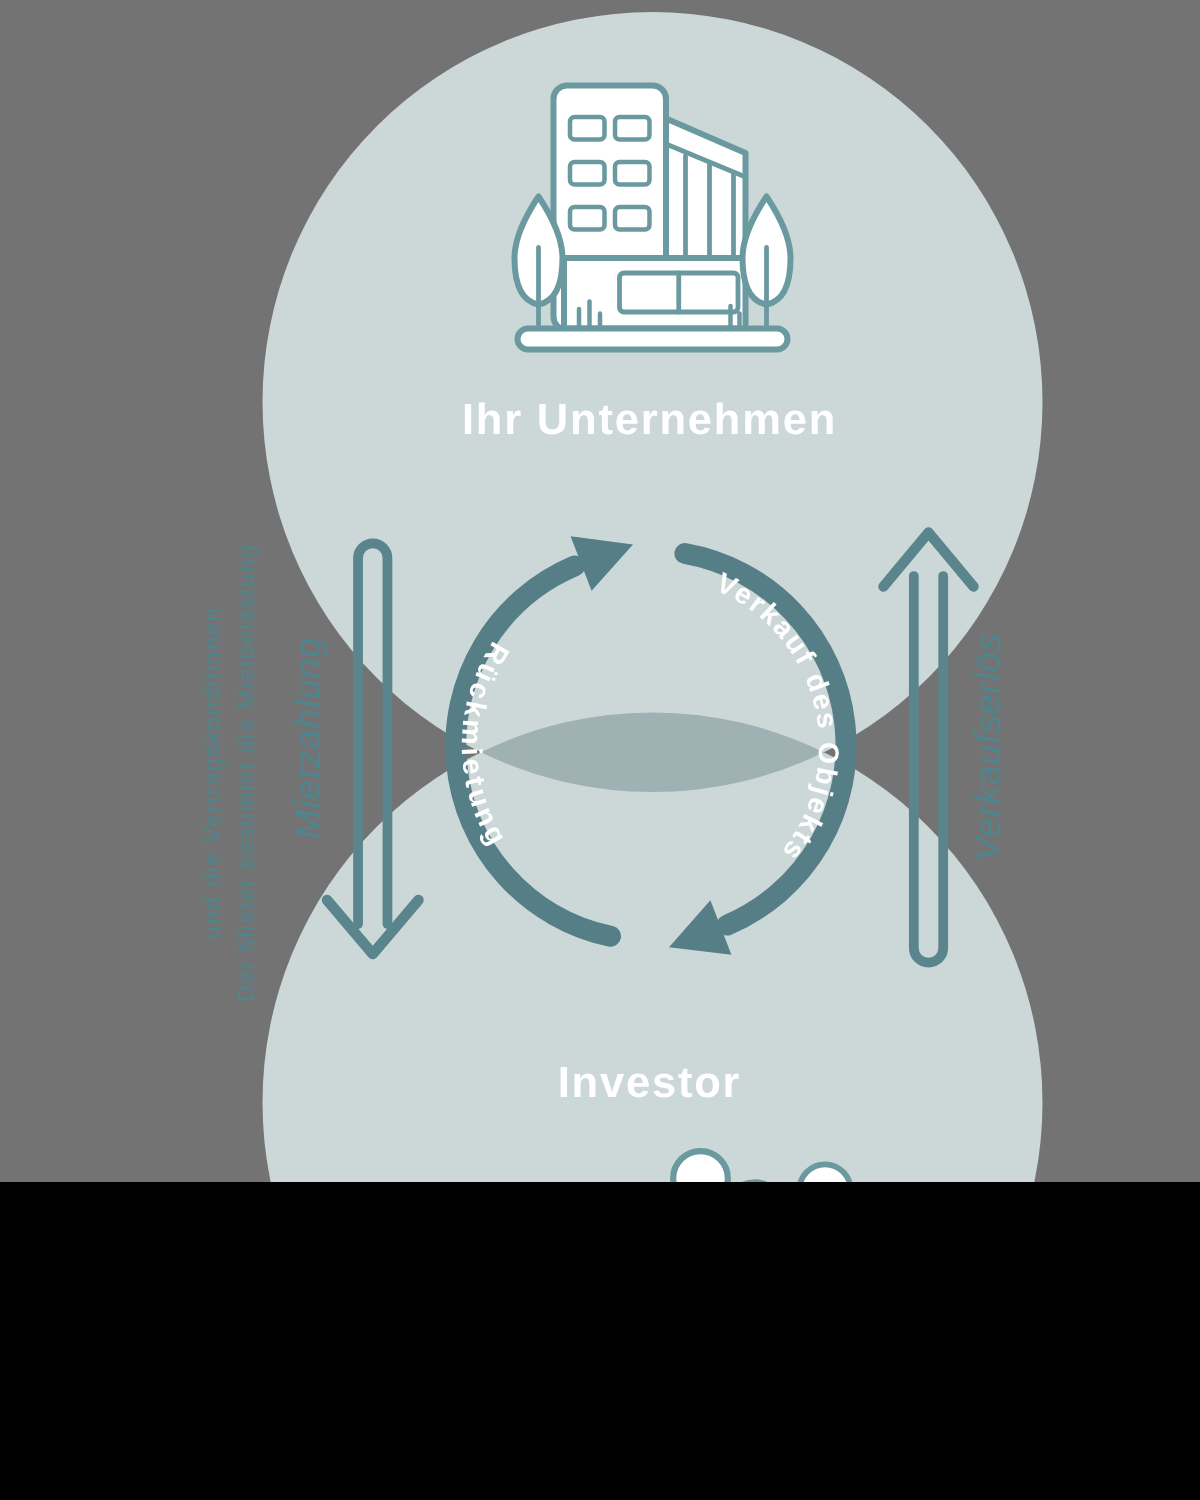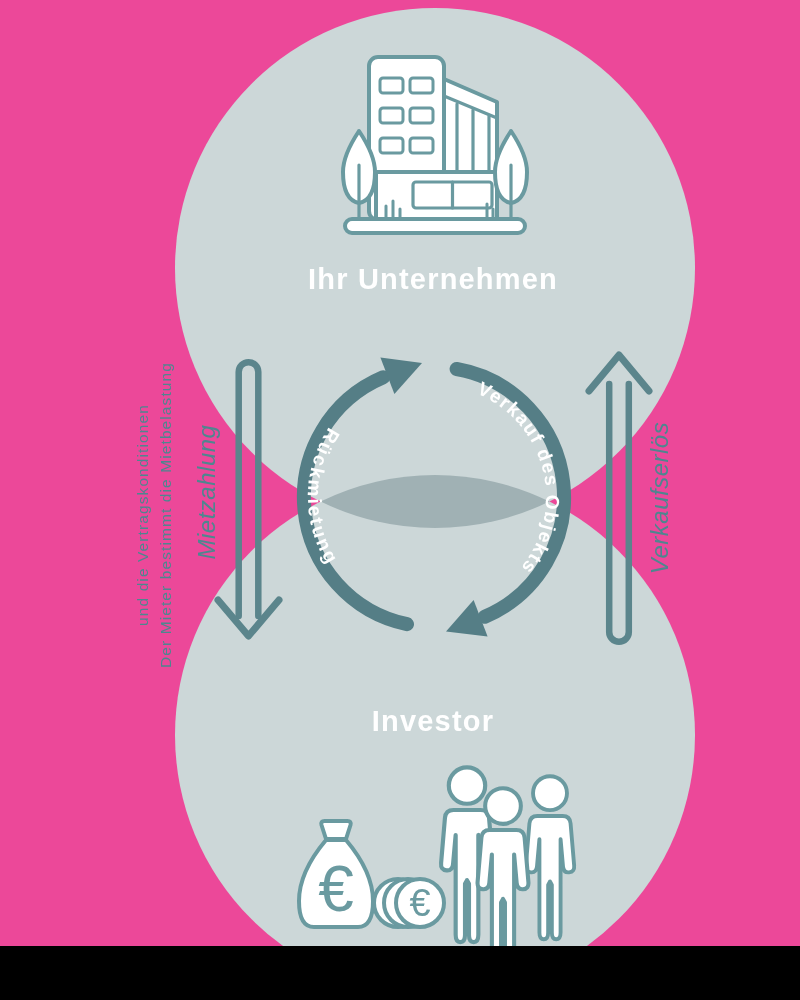--- a/index.html
+++ b/index.html
@@ -1,16 +1,16 @@
 <!DOCTYPE html>
 <html><head>
 <meta charset="utf-8">
 <style>
   html, body { margin: 0; padding: 0; background: #000; }
-  .stage { position: relative; width: 800px; height: 946px; background: #ec4899; overflow: hidden; }
+  .stage { position: relative; width: 800px; height: 788px; background: #737373; overflow: hidden; }
   svg { display: block; }
   svg text { font-family: "Liberation Sans", sans-serif; }
   .circle-label { font-size: 29px; font-weight: bold; fill: #ffffff; letter-spacing: 1.2px; text-anchor: middle; }
   .cycle-text { font-size: 19px; font-weight: bold; fill: #ffffff; }
   .cycle-text-left { letter-spacing: 2.5px; }
   .cycle-text-right { letter-spacing: 1.5px; }
   .side-label { font-size: 24px; font-style: italic; fill: #4e868f; text-anchor: middle; letter-spacing: 0.5px; }
   .note-text { font-size: 15.5px; fill: #4e868f; text-anchor: middle; letter-spacing: 1.1px; }
   .band { stroke: #557e86; fill: none; stroke-width: 14; stroke-linecap: round; }
   .head-tri { fill: #557e86; stroke: none; }

